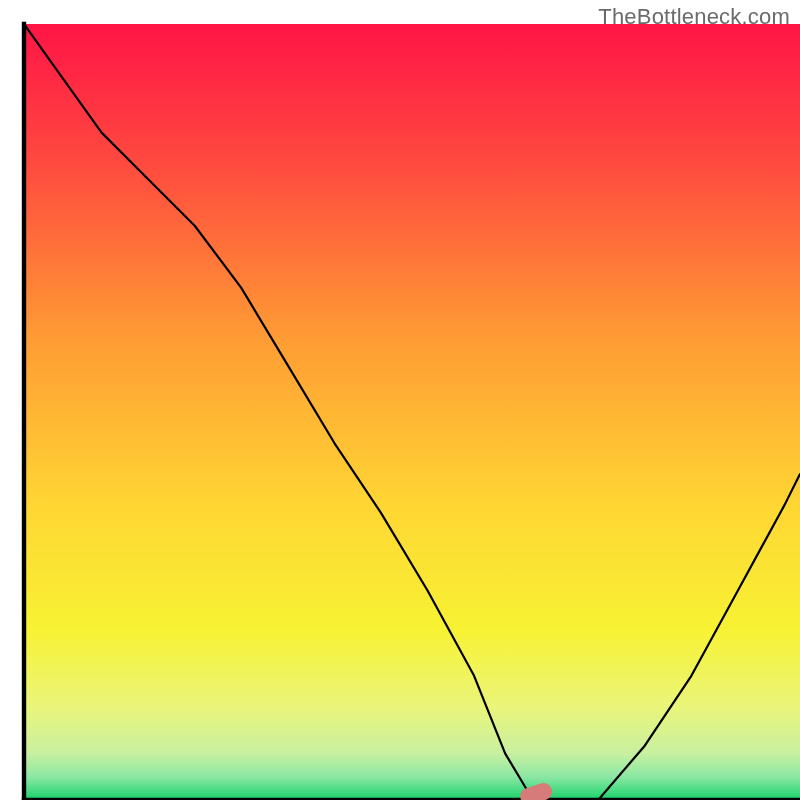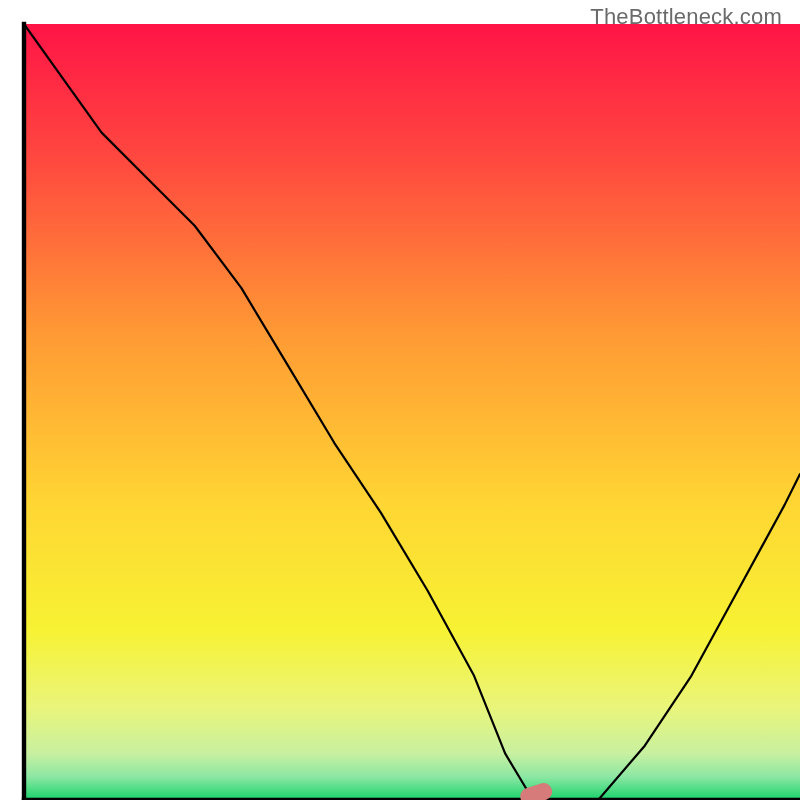--- a/index.html
+++ b/index.html
@@ -11,21 +11,21 @@
     font-family: Arial, Helvetica, sans-serif;
   }
   .chart-container {
     position: relative;
     width: 800px;
     height: 800px;
   }
   .watermark {
     position: absolute;
     top: 4px;
-    right: 18px;
+    right: 10px;
     font-size: 22px;
     font-weight: 500;
     color: #6a6a6a;
     letter-spacing: 0.2px;
     z-index: 10;
   }
   svg {
     display: block;
   }
 </style>

